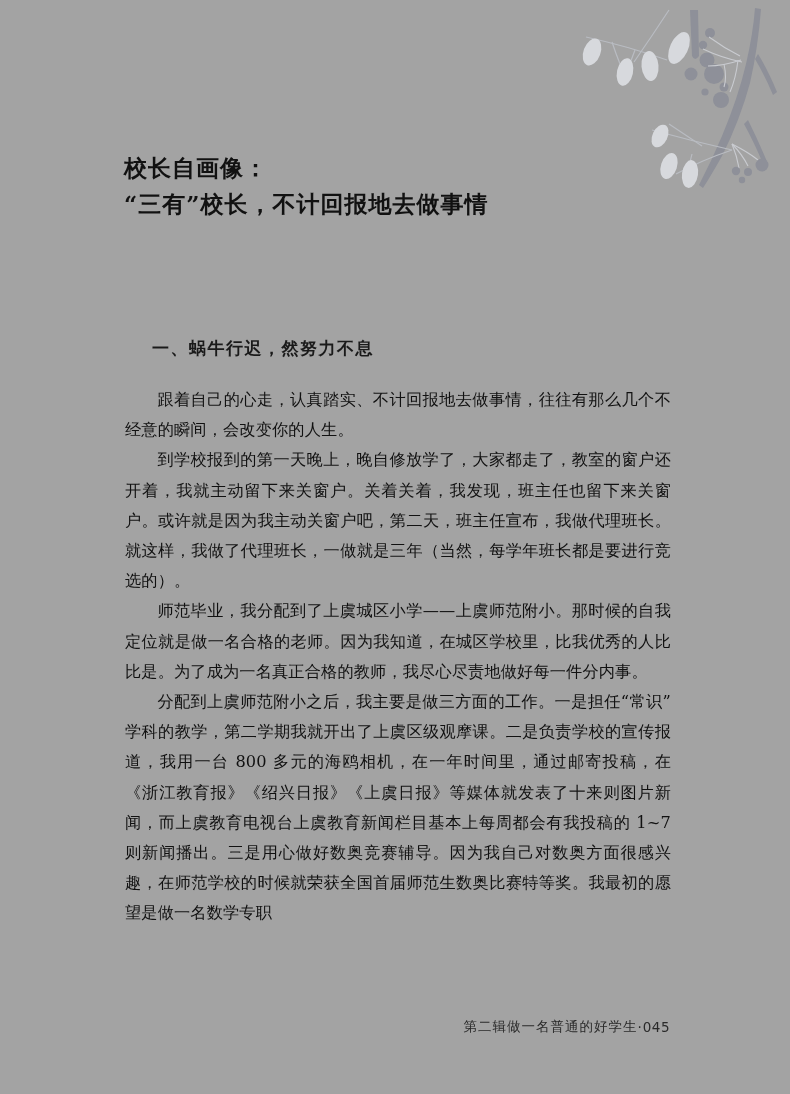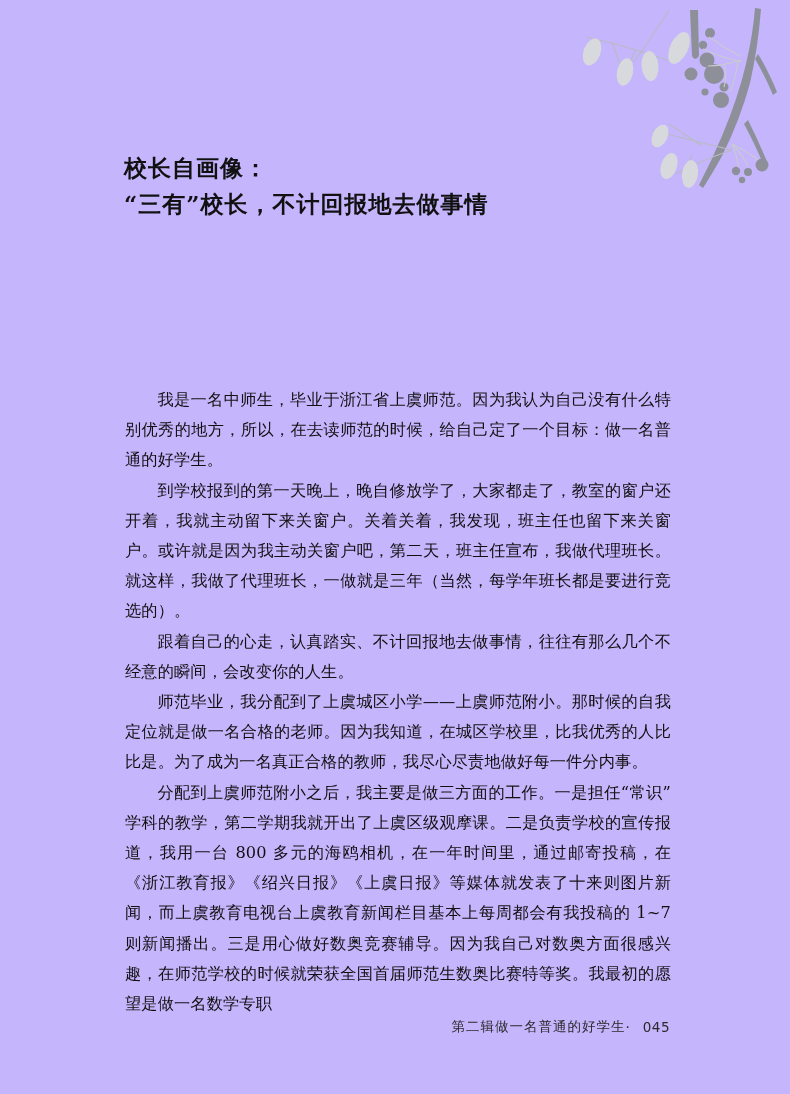--- a/index.html
+++ b/index.html
@@ -12,21 +12,21 @@
     height: 1094px;
     position: relative;
     overflow: hidden;
     font-family: "DejaVu Serif", "Liberation Serif", serif;
     color: #1a1a1a;
   }
 
   .page {
     position: absolute;
     inset: 0;
-    background: #c4b5fd;
+    background: #a3a3a3;
   }
 
   
   .ornament {
     position: absolute;
     top: 8px;
     right: 4px;
     width: 214px;
     height: 196px;
     pointer-events: none;
@@ -95,21 +95,21 @@
     bottom: 58px;
     font-family: "DejaVu Sans", "Liberation Sans", sans-serif;
     font-size: 13.5px;
     letter-spacing: 1px;
     color: #2a2a2a;
     white-space: nowrap;
     display: flex;
     align-items: center;
   }
   .footer .sep { color: #2a2a2a; }
-  .footer .pageno { letter-spacing: 0.5px; margin-left: 12px; }
+  .footer .pageno { letter-spacing: 0.5px; }
 </style>
 </head>
 <body>
 
 <div class="page">
 
   <div class="ornament">
     <svg viewBox="0 0 214 196" xmlns="http://www.w3.org/2000/svg">
 
       <g fill="#8e9099">
@@ -182,25 +182,25 @@
         <circle cx="190" cy="157" r="6.5"></circle>
       </g>
     </svg>
   </div>
 
   <div class="title-block">
     <div class="title-line">校长自画像：</div>
     <div class="title-line">“三有”校长，不计回报地去做事情</div>
   </div>
 
+  <div class="section-heading">一、蜗牛行迟，然努力不息</div>
 
   <div class="body-text">
-    <p class="para">我是一名中师生，毕业于浙江省上虞师范。因为我认为自己没有什么特别优秀的地方，所以，在去读师范的时候，给自己定了一个目标：做一名普通的好学生。</p>
+    <p class="para">跟着自己的心走，认真踏实、不计回报地去做事情，往往有那么几个不经意的瞬间，会改变你的人生。</p>
     <p class="para">到学校报到的第一天晚上，晚自修放学了，大家都走了，教室的窗户还开着，我就主动留下来关窗户。关着关着，我发现，班主任也留下来关窗户。或许就是因为我主动关窗户吧，第二天，班主任宣布，我做代理班长。就这样，我做了代理班长，一做就是三年（当然，每学年班长都是要进行竞选的）。</p>
-    <p class="para">跟着自己的心走，认真踏实、不计回报地去做事情，往往有那么几个不经意的瞬间，会改变你的人生。</p>
     <p class="para">师范毕业，我分配到了上虞城区小学——上虞师范附小。那时候的自我定位就是做一名合格的老师。因为我知道，在城区学校里，比我优秀的人比比是。为了成为一名真正合格的教师，我尽心尽责地做好每一件分内事。</p>
     <p class="para">分配到上虞师范附小之后，我主要是做三方面的工作。一是担任“常识”学科的教学，第二学期我就开出了上虞区级观摩课。二是负责学校的宣传报道，我用一台 800 多元的海鸥相机，在一年时间里，通过邮寄投稿，在《浙江教育报》《绍兴日报》《上虞日报》等媒体就发表了十来则图片新闻，而上虞教育电视台上虞教育新闻栏目基本上每周都会有我投稿的 1~7 则新闻播出。三是用心做好数奥竞赛辅导。因为我自己对数奥方面很感兴趣，在师范学校的时候就荣获全国首届师范生数奥比赛特等奖。我最初的愿望是做一名数学专职</p>
   </div>
 
   <div class="footer">
     <span>第二辑</span>
     <span>做一名普通的好学生</span>
     <span class="sep">·</span>
     <span class="pageno">045</span>
   </div>

